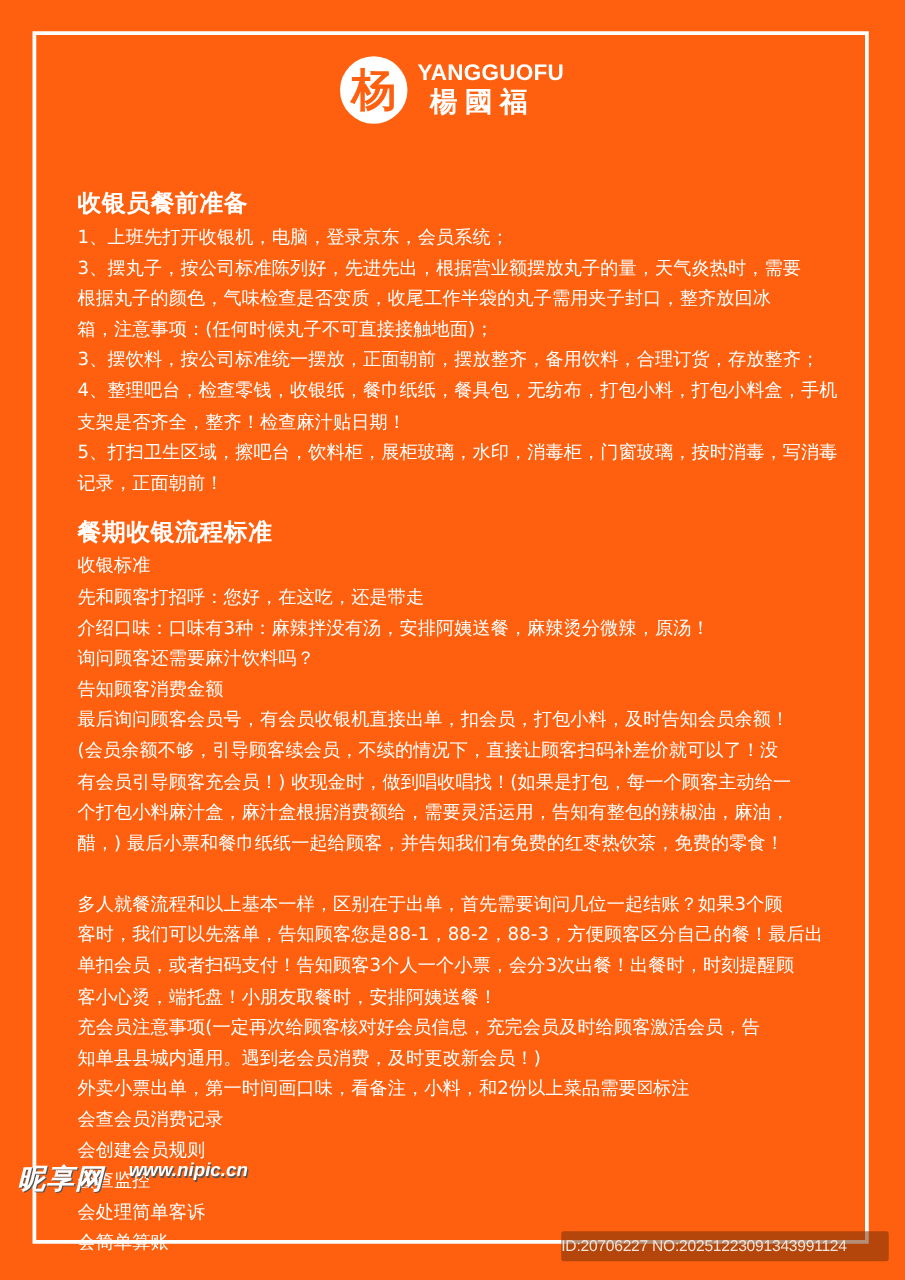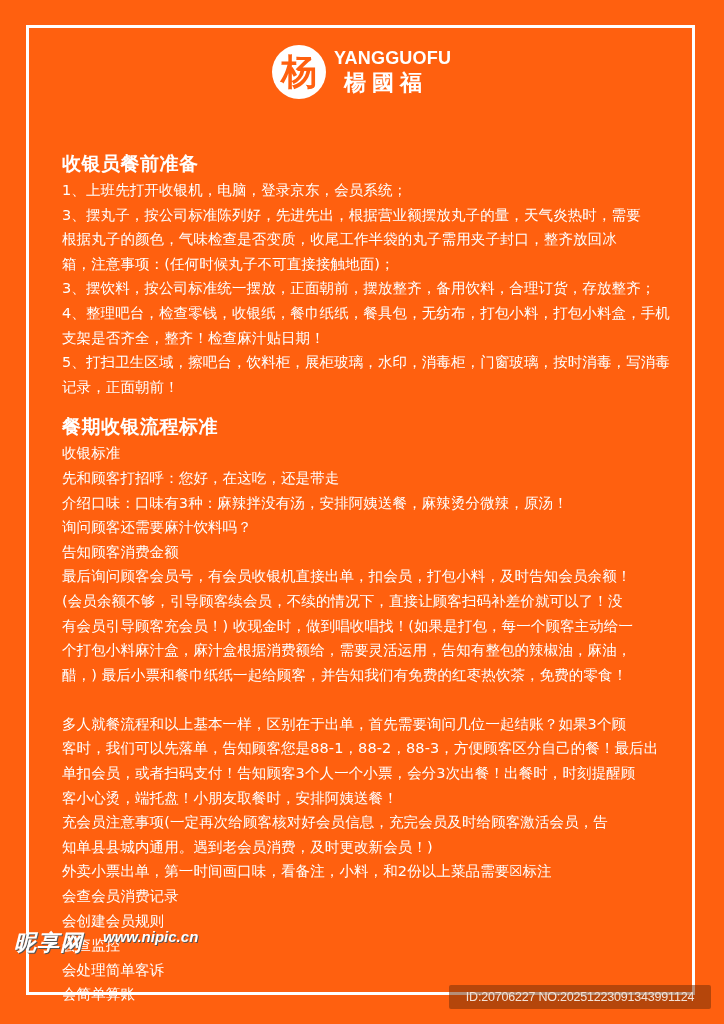--- a/index.html
+++ b/index.html
@@ -41,21 +41,21 @@
     position:absolute; left:14px; top:928px; font-style:italic; font-weight:bold;
     font-family:"Liberation Sans", sans-serif; display:flex; align-items:flex-start;
     color:#ffffff;
   }
   .wm-brand { font-size:22px; letter-spacing:1px; text-shadow:1px 1px 0 #555; }
   .wm-url { font-size:15px; margin-left:20px; text-shadow:1px 1px 0 #555; }
   .watermark-right {
     position:absolute; left:449px; top:985px; width:262px; height:24px;
     background:rgba(120,50,10,0.55); border-radius:2px;
     font-family:"Liberation Sans", sans-serif; font-size:12.5px; line-height:24px;
-    text-align:center; color:#f4e2d6; letter-spacing:-0.2px;
+    color:#f4e2d6; letter-spacing:-0.2px;
   }
 </style>
 </head>
 <body>
 
 <div class="frame"></div>
 
 <div class="logo">
   <div class="logo-circle">杨</div>
   <div class="logo-text">

